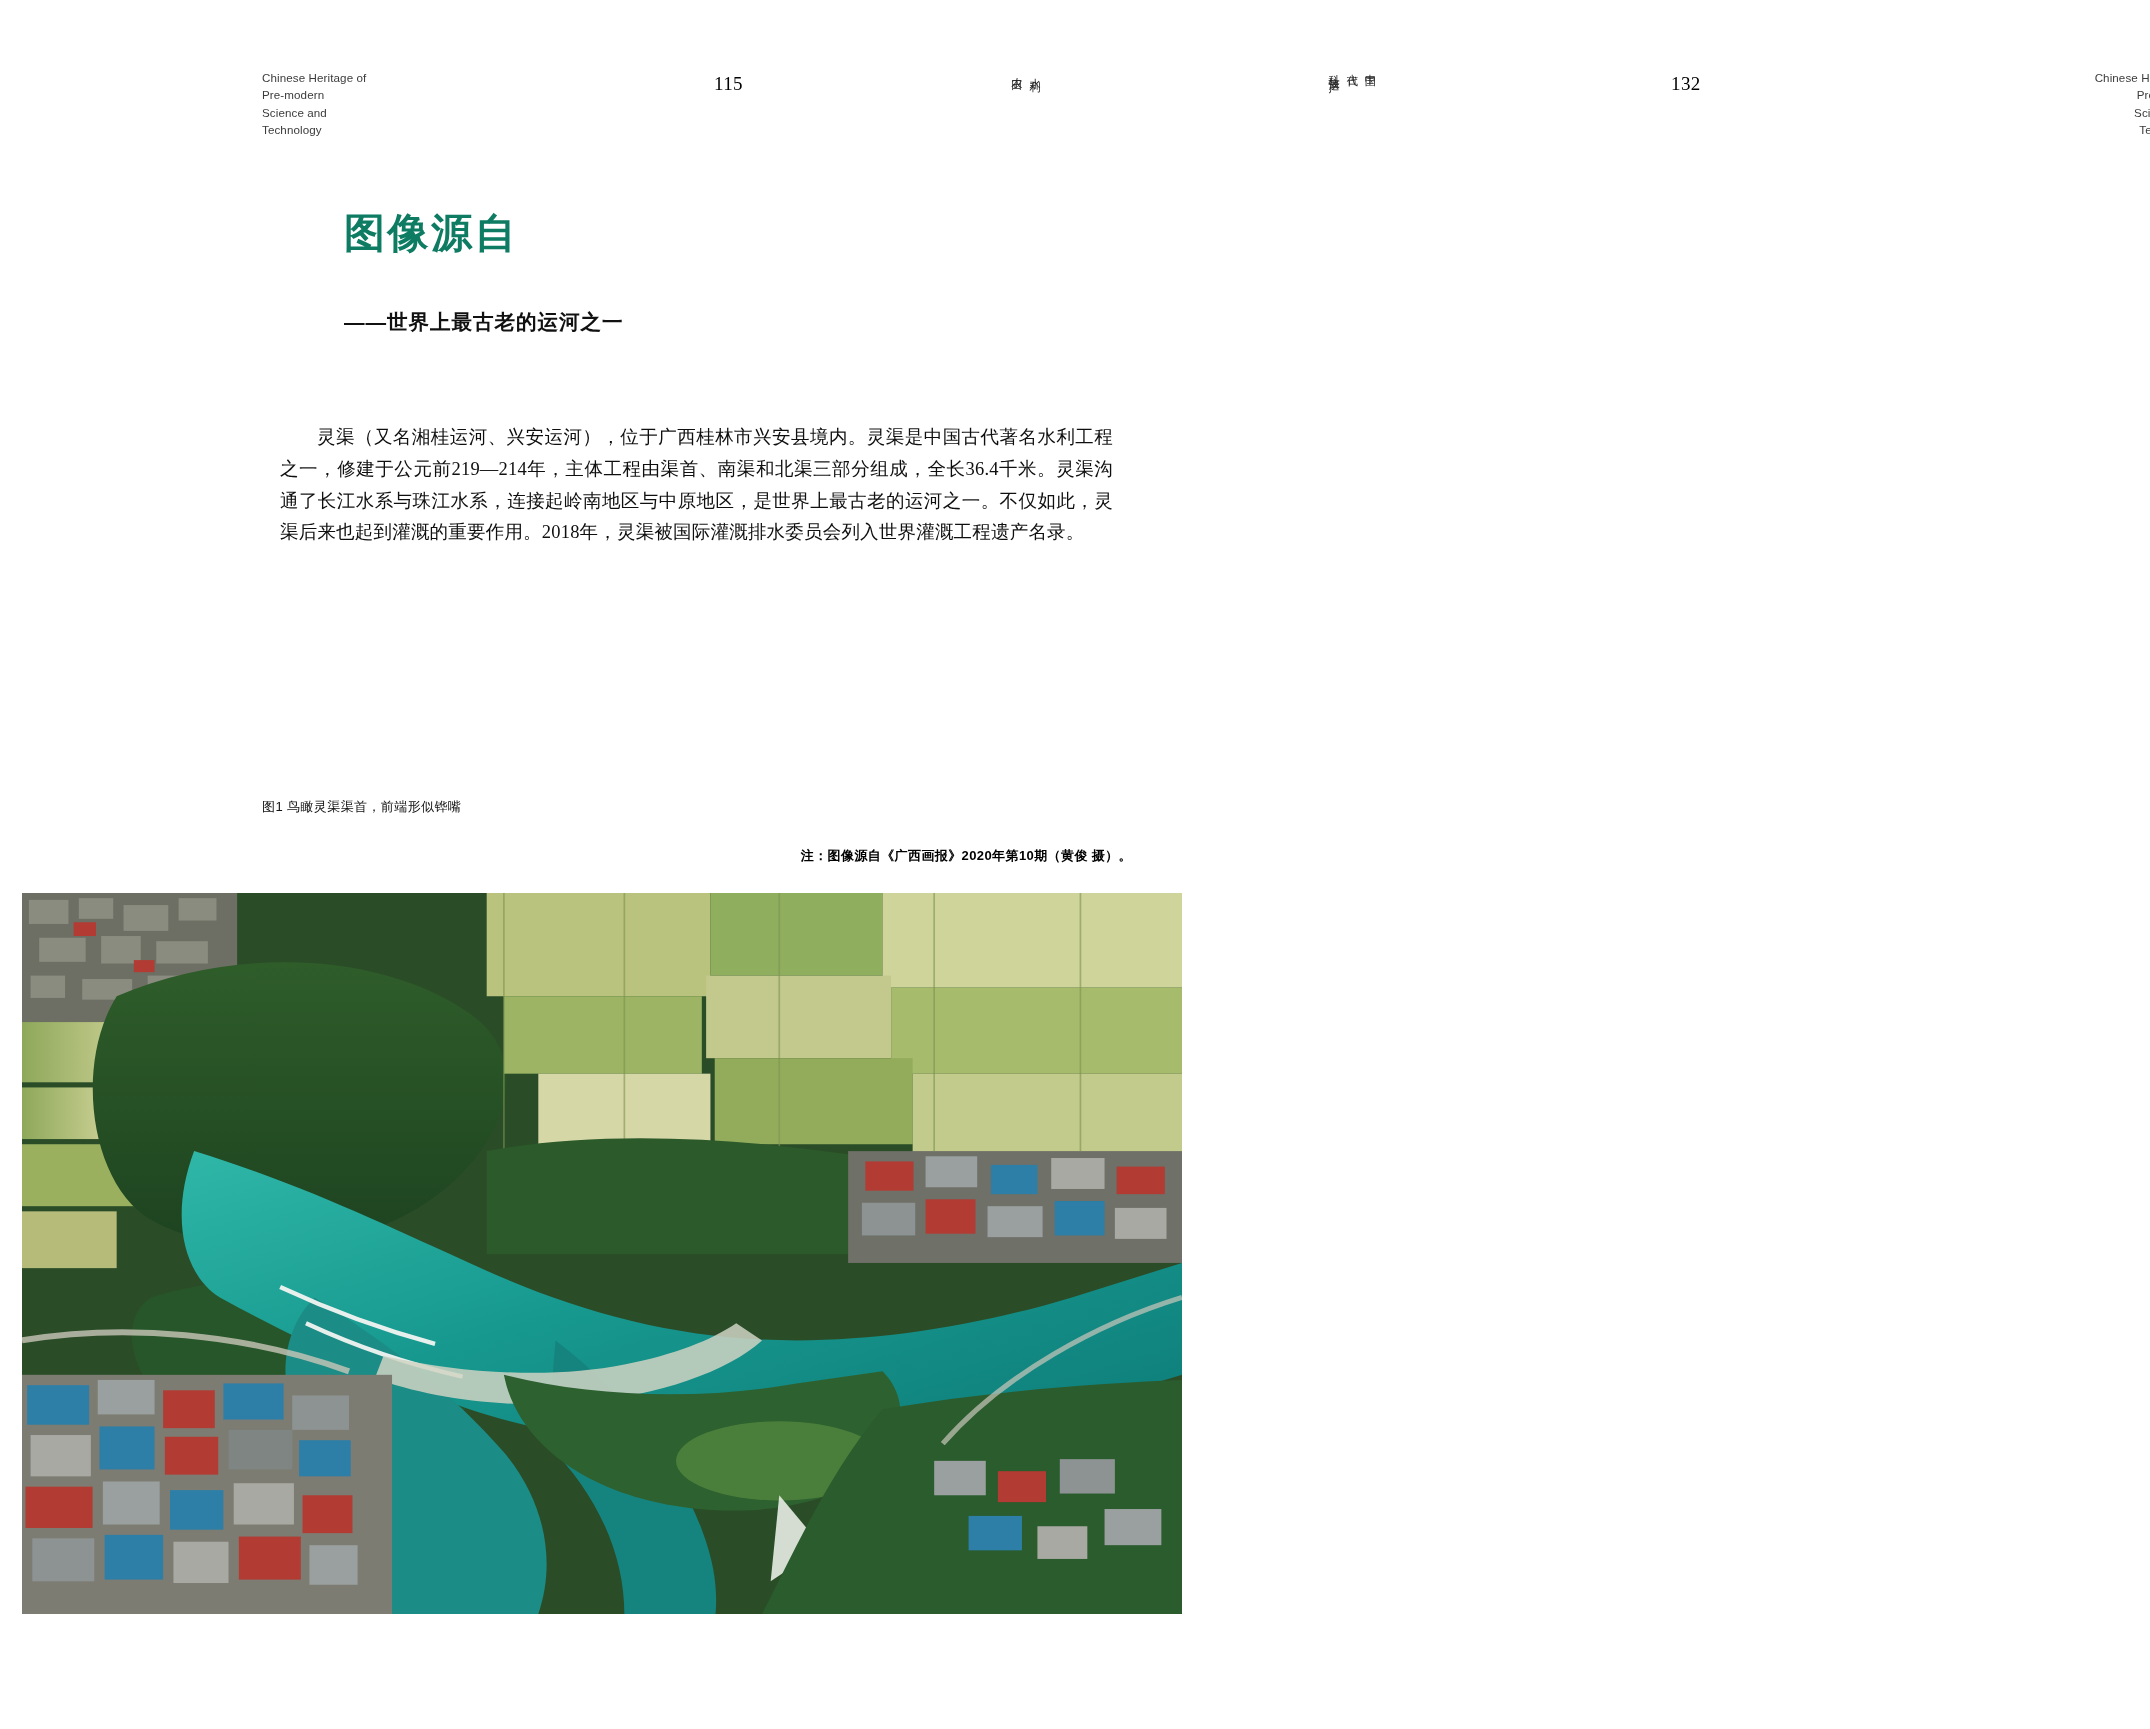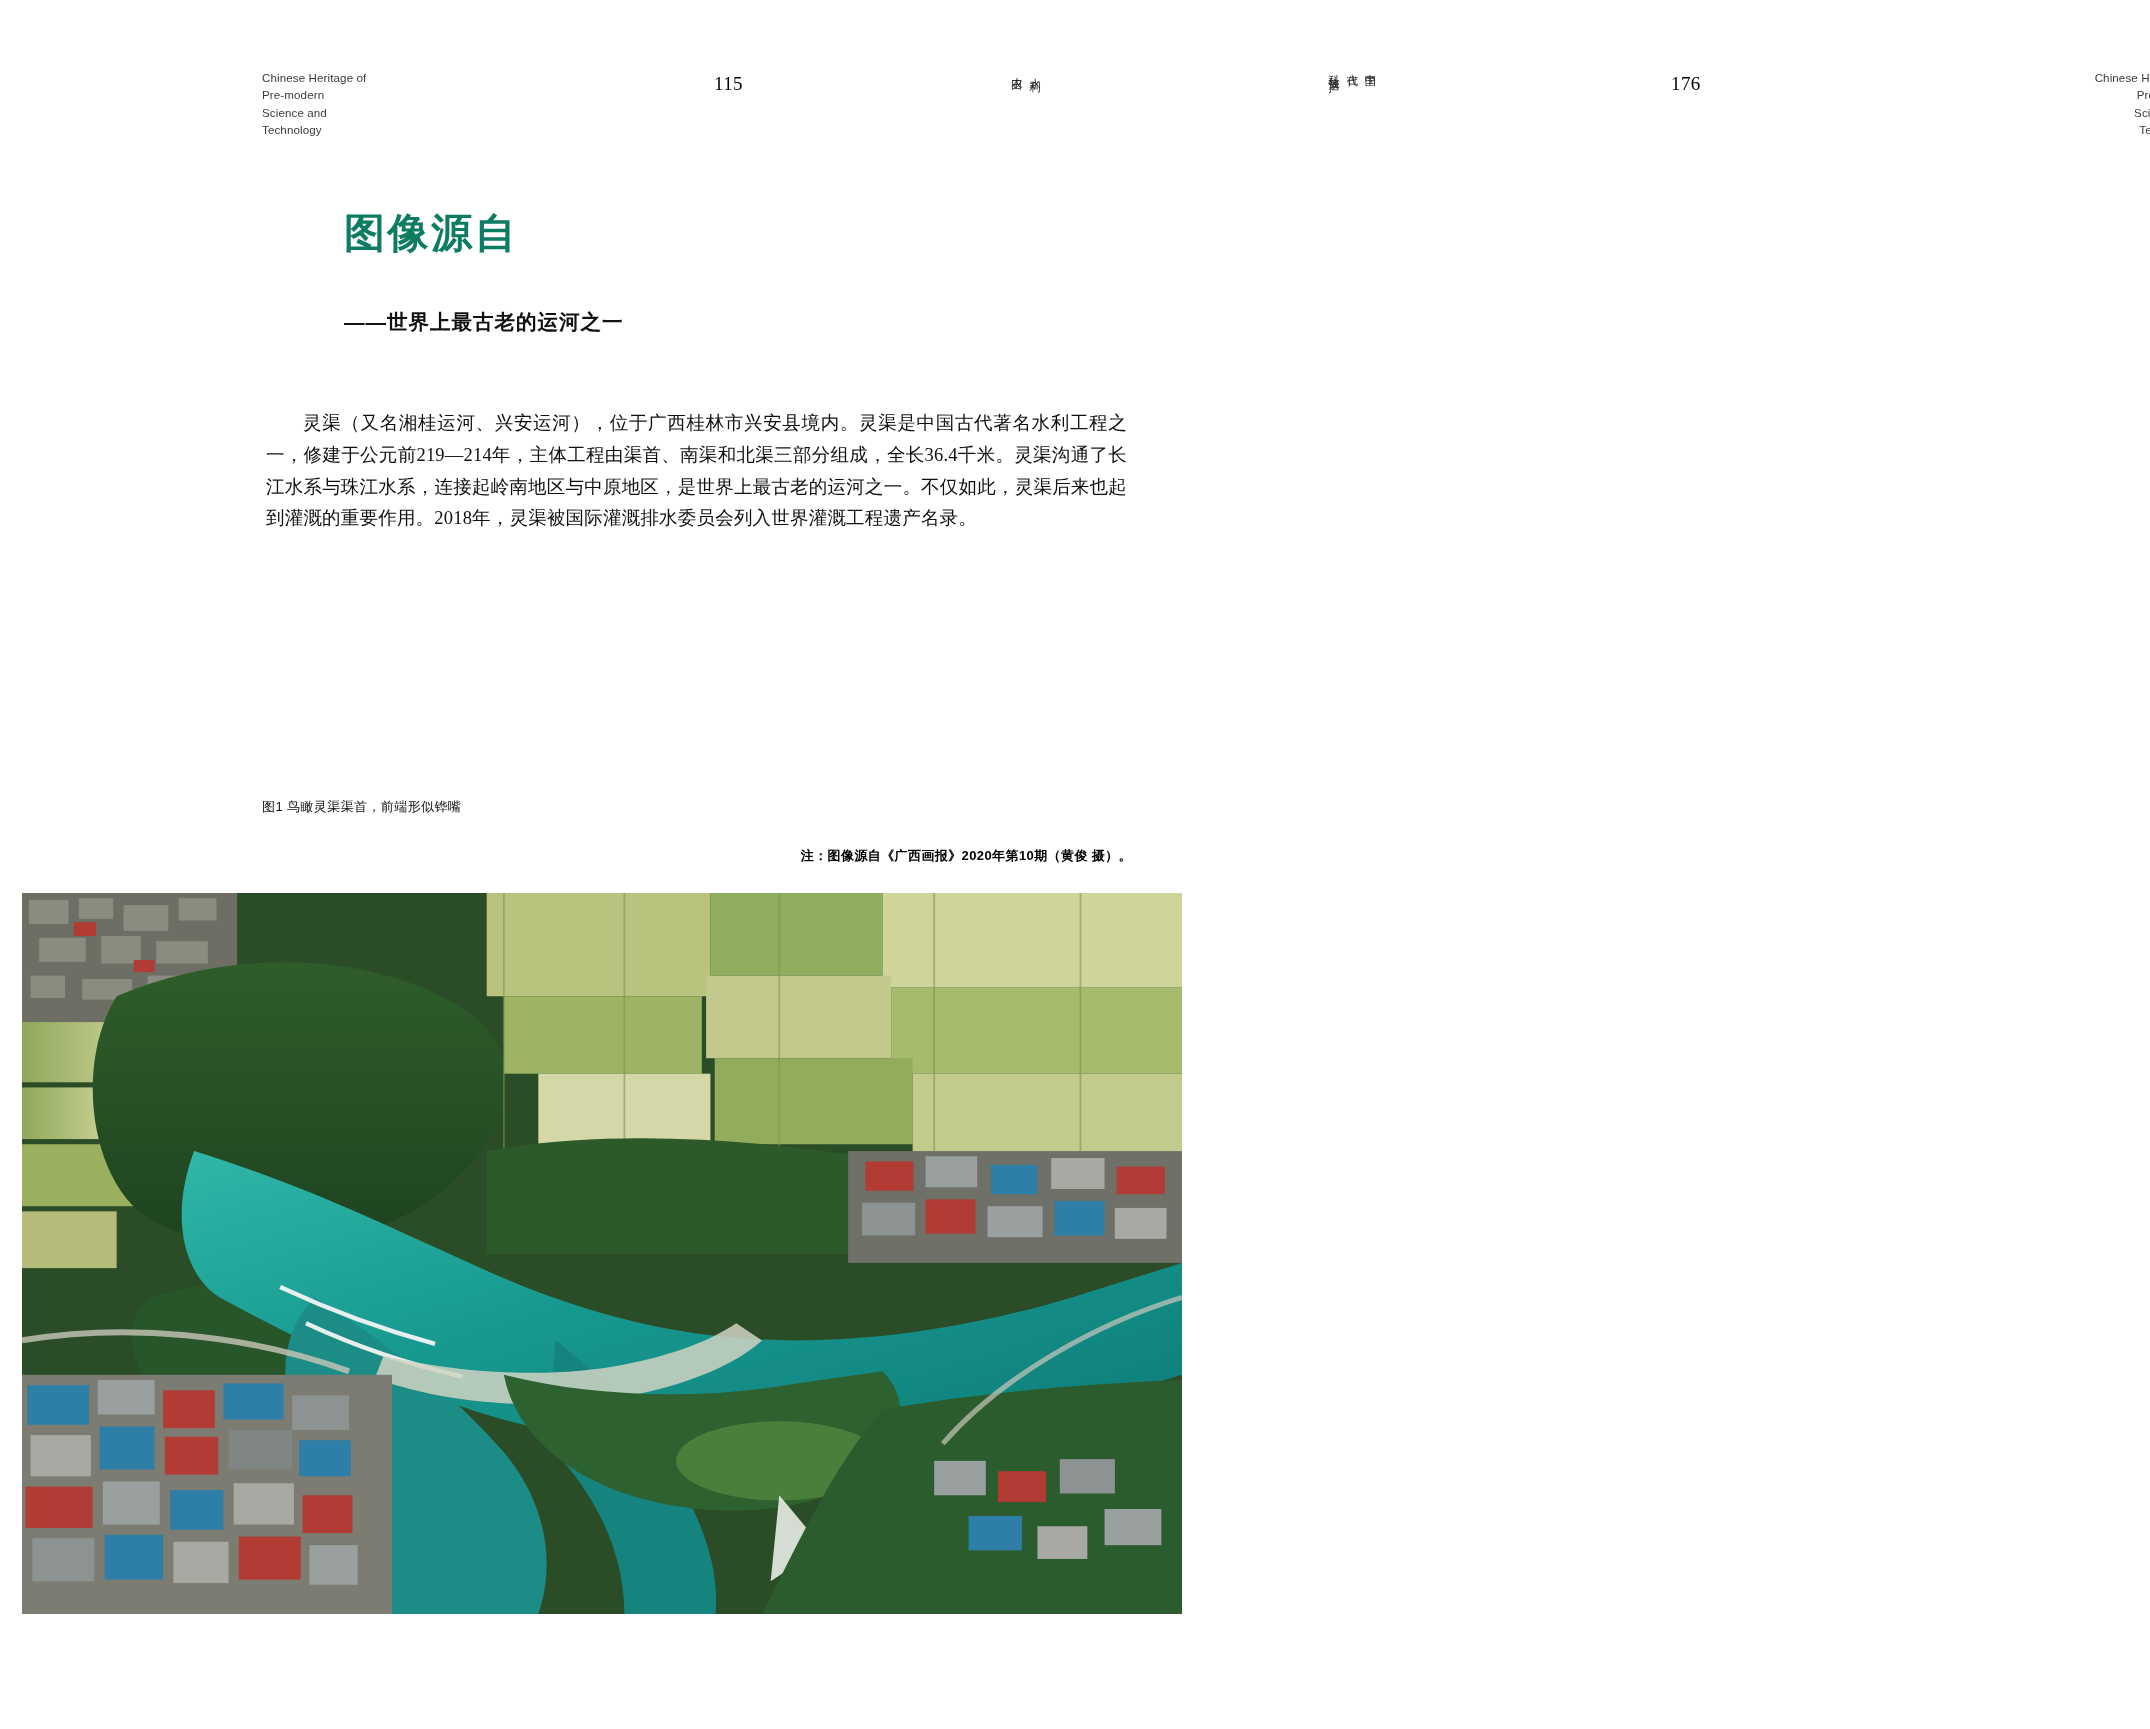--- a/index.html
+++ b/index.html
@@ -96,21 +96,21 @@
     left: 262px;
     top: 404px;
     width: 869px;
     font-size: 18.5px;
     line-height: 1.72;
     text-align: justify;
     text-justify: inter-ideograph;
     color: #0f0f0f;
     letter-spacing: 0.2px;
   }
-  .body-left p { margin: 4px; text-indent: 2em; }
+  .body-left p { margin: 18px; text-indent: 2em; }
 
   .fig-caption {
     position: absolute;
     left: 262px;
     top: 798px;
     font-family: "Liberation Sans", sans-serif;
     font-size: 13px;
     font-weight: normal;
     color: #111;
     letter-spacing: 0.4px;
@@ -310,21 +310,21 @@
   </div>
 
   <div class="page page-right">
 
     <div class="vert-head">
       <span class="col">中国</span>
       <span class="col">古代</span>
       <span class="col">科技遗产</span>
     </div>
 
-    <div class="folio">176</div>
+    <div class="folio">132</div>
 
     <div class="runhead-en">
       <div>Chinese Heritage of</div>
       <div>Pre-modern</div>
       <div>Science and</div>
       <div>Technology</div>
     </div>
 
   </div>
 

